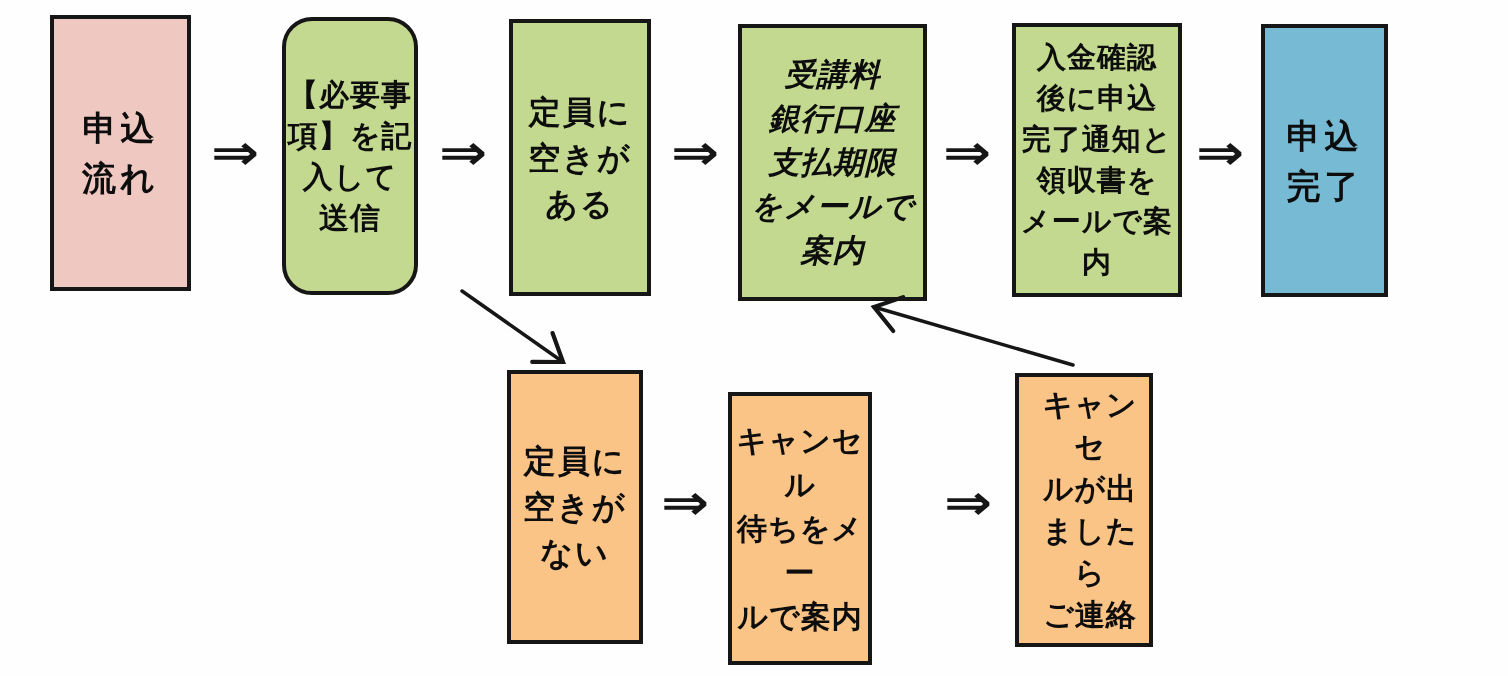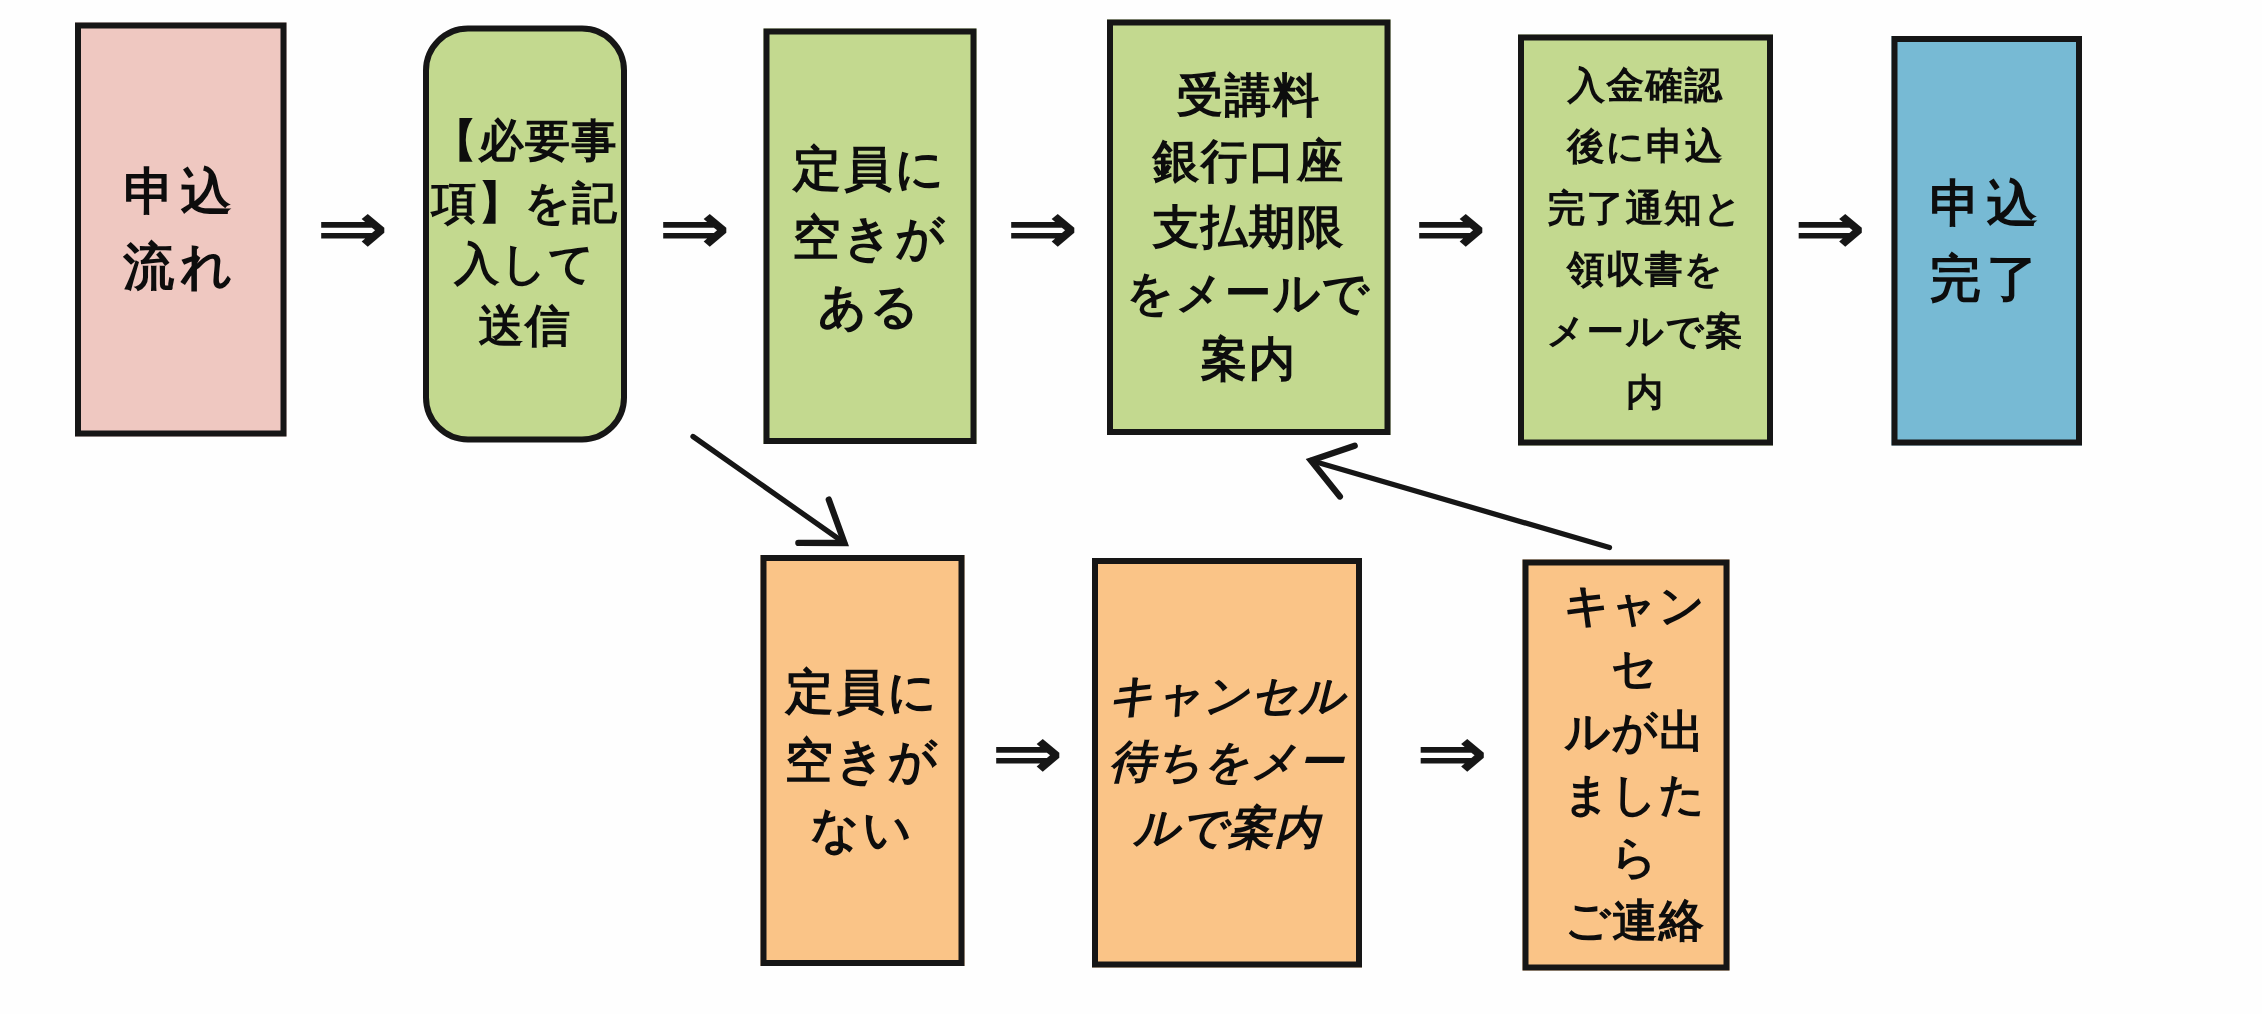--- a/index.html
+++ b/index.html
@@ -18,26 +18,26 @@
     text-align:center;
     white-space:pre-line;
     font-weight:700;
     color:#0d0d0d;
     letter-spacing:1px;
   }
   
   .b1{left:50px;top:15px;width:141px;height:276px;font-size:34px;line-height:50px;letter-spacing:4px;}
   .b2{left:282px;top:17px;width:136px;height:278px;font-size:30px;line-height:41px;border-radius:30px;}
   .b3{left:509px;top:19px;width:142px;height:277px;font-size:32px;line-height:46px;letter-spacing:2px;}
-  .b4{left:738px;top:13px;width:189px;height:277px;font-size:31px;line-height:44px;}
-  .b5{left:1012px;top:23px;width:170px;height:274px;font-size:25px;line-height:41px;}
+  .b4{left:738px;top:24px;width:189px;height:277px;font-size:31px;line-height:44px;font-style:italic;}
+  .b5{left:1012px;top:23px;width:170px;height:274px;font-size:29px;line-height:41px;}
   .b6{left:1261px;top:24px;width:127px;height:273px;font-size:34px;line-height:50px;letter-spacing:4px;}
   
   .o1{left:507px;top:370px;width:136px;height:274px;font-size:32px;line-height:46px;letter-spacing:2px;}
-  .o2{left:728px;top:372px;width:180px;height:273px;font-size:30px;line-height:44px;font-style:italic;}
+  .o2{left:728px;top:392px;width:144px;height:273px;font-size:30px;line-height:44px;}
   .o3{left:1015px;top:373px;width:138px;height:274px;font-size:30px;line-height:42px;padding-left:12px;}
   
   .arrow{
     position:absolute;
     width:64px;height:64px;
     display:flex;align-items:center;justify-content:center;
     font-weight:700;color:#161616;
     font-size:46px;
     transform:scale(1.25,1.05);
   }

